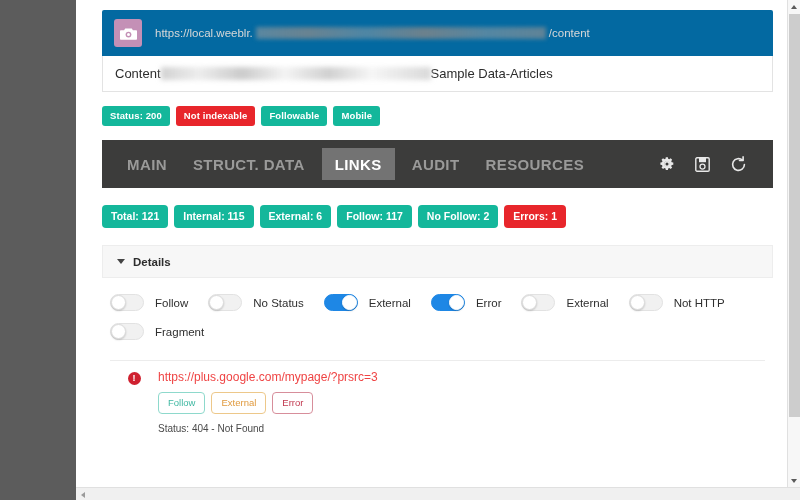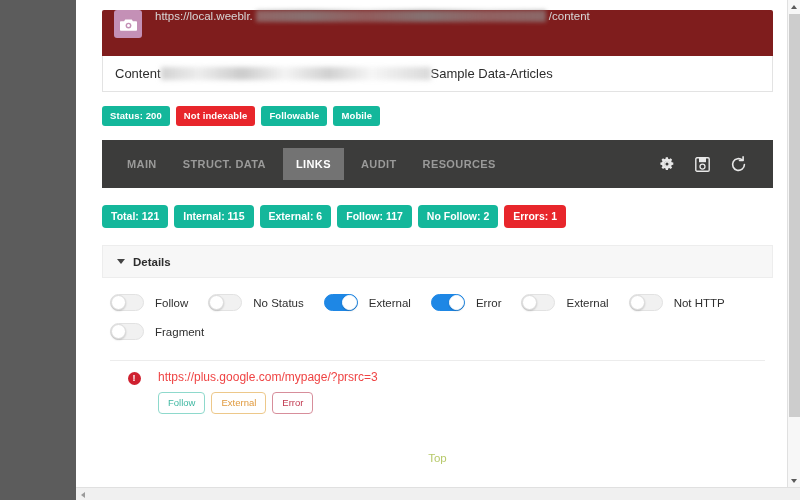--- a/index.html
+++ b/index.html
@@ -36,24 +36,24 @@
     background: #ffffff;
     overflow: hidden;
   }
 
   .page-inner {
     padding: 10px 14px 0 26px;
   }
 
   
   .url-bar {
-    background: #7f1d1d;
+    background: #0369a1;
     height: 46px;
     display: flex;
-    align-items: flex-start;
+    align-items: center;
     padding: 0 12px;
     border-radius: 2px 2px 0 0;
   }
   .site-icon {
     width: 28px;
     height: 28px;
     background: #c490b6;
     border-radius: 3px;
     display: flex;
     align-items: center;
@@ -143,21 +143,21 @@
   }
   .tabs {
     display: flex;
     align-items: stretch;
     flex: 1 1 auto;
   }
   .tab {
     display: flex;
     align-items: center;
     padding: 0 13px;
-    font-size: 11px;
+    font-size: 15px;
     font-weight: bold;
     letter-spacing: .4px;
     color: #9a9a99;
     cursor: pointer;
     white-space: nowrap;
     text-align: center;
   }
   .tab.active {
     background: #737373;
     color: #ffffff;
@@ -518,24 +518,24 @@
         <div class="res-icon">
           <span class="err-dot">!</span>
         </div>
         <div class="res-body">
           <div class="res-url">https://plus.google.com/mypage/?prsrc=3</div>
           <div class="res-badges">
             <span class="obadge follow">Follow</span>
             <span class="obadge external">External</span>
             <span class="obadge error">Error</span>
           </div>
-        </div>
-      </div>
-
-      <div class="top-link">Top</div>
+          <div class="res-status">Status: 404 - Not Found</div>
+        </div>
+      </div>
+
 
     </div>
   </div>
 
   <div class="vscroll">
     <div class="arrow up">
         <span class="tri tri-up"></span>
       </div>
     <div class="thumb"></div>
     <div class="arrow down">

